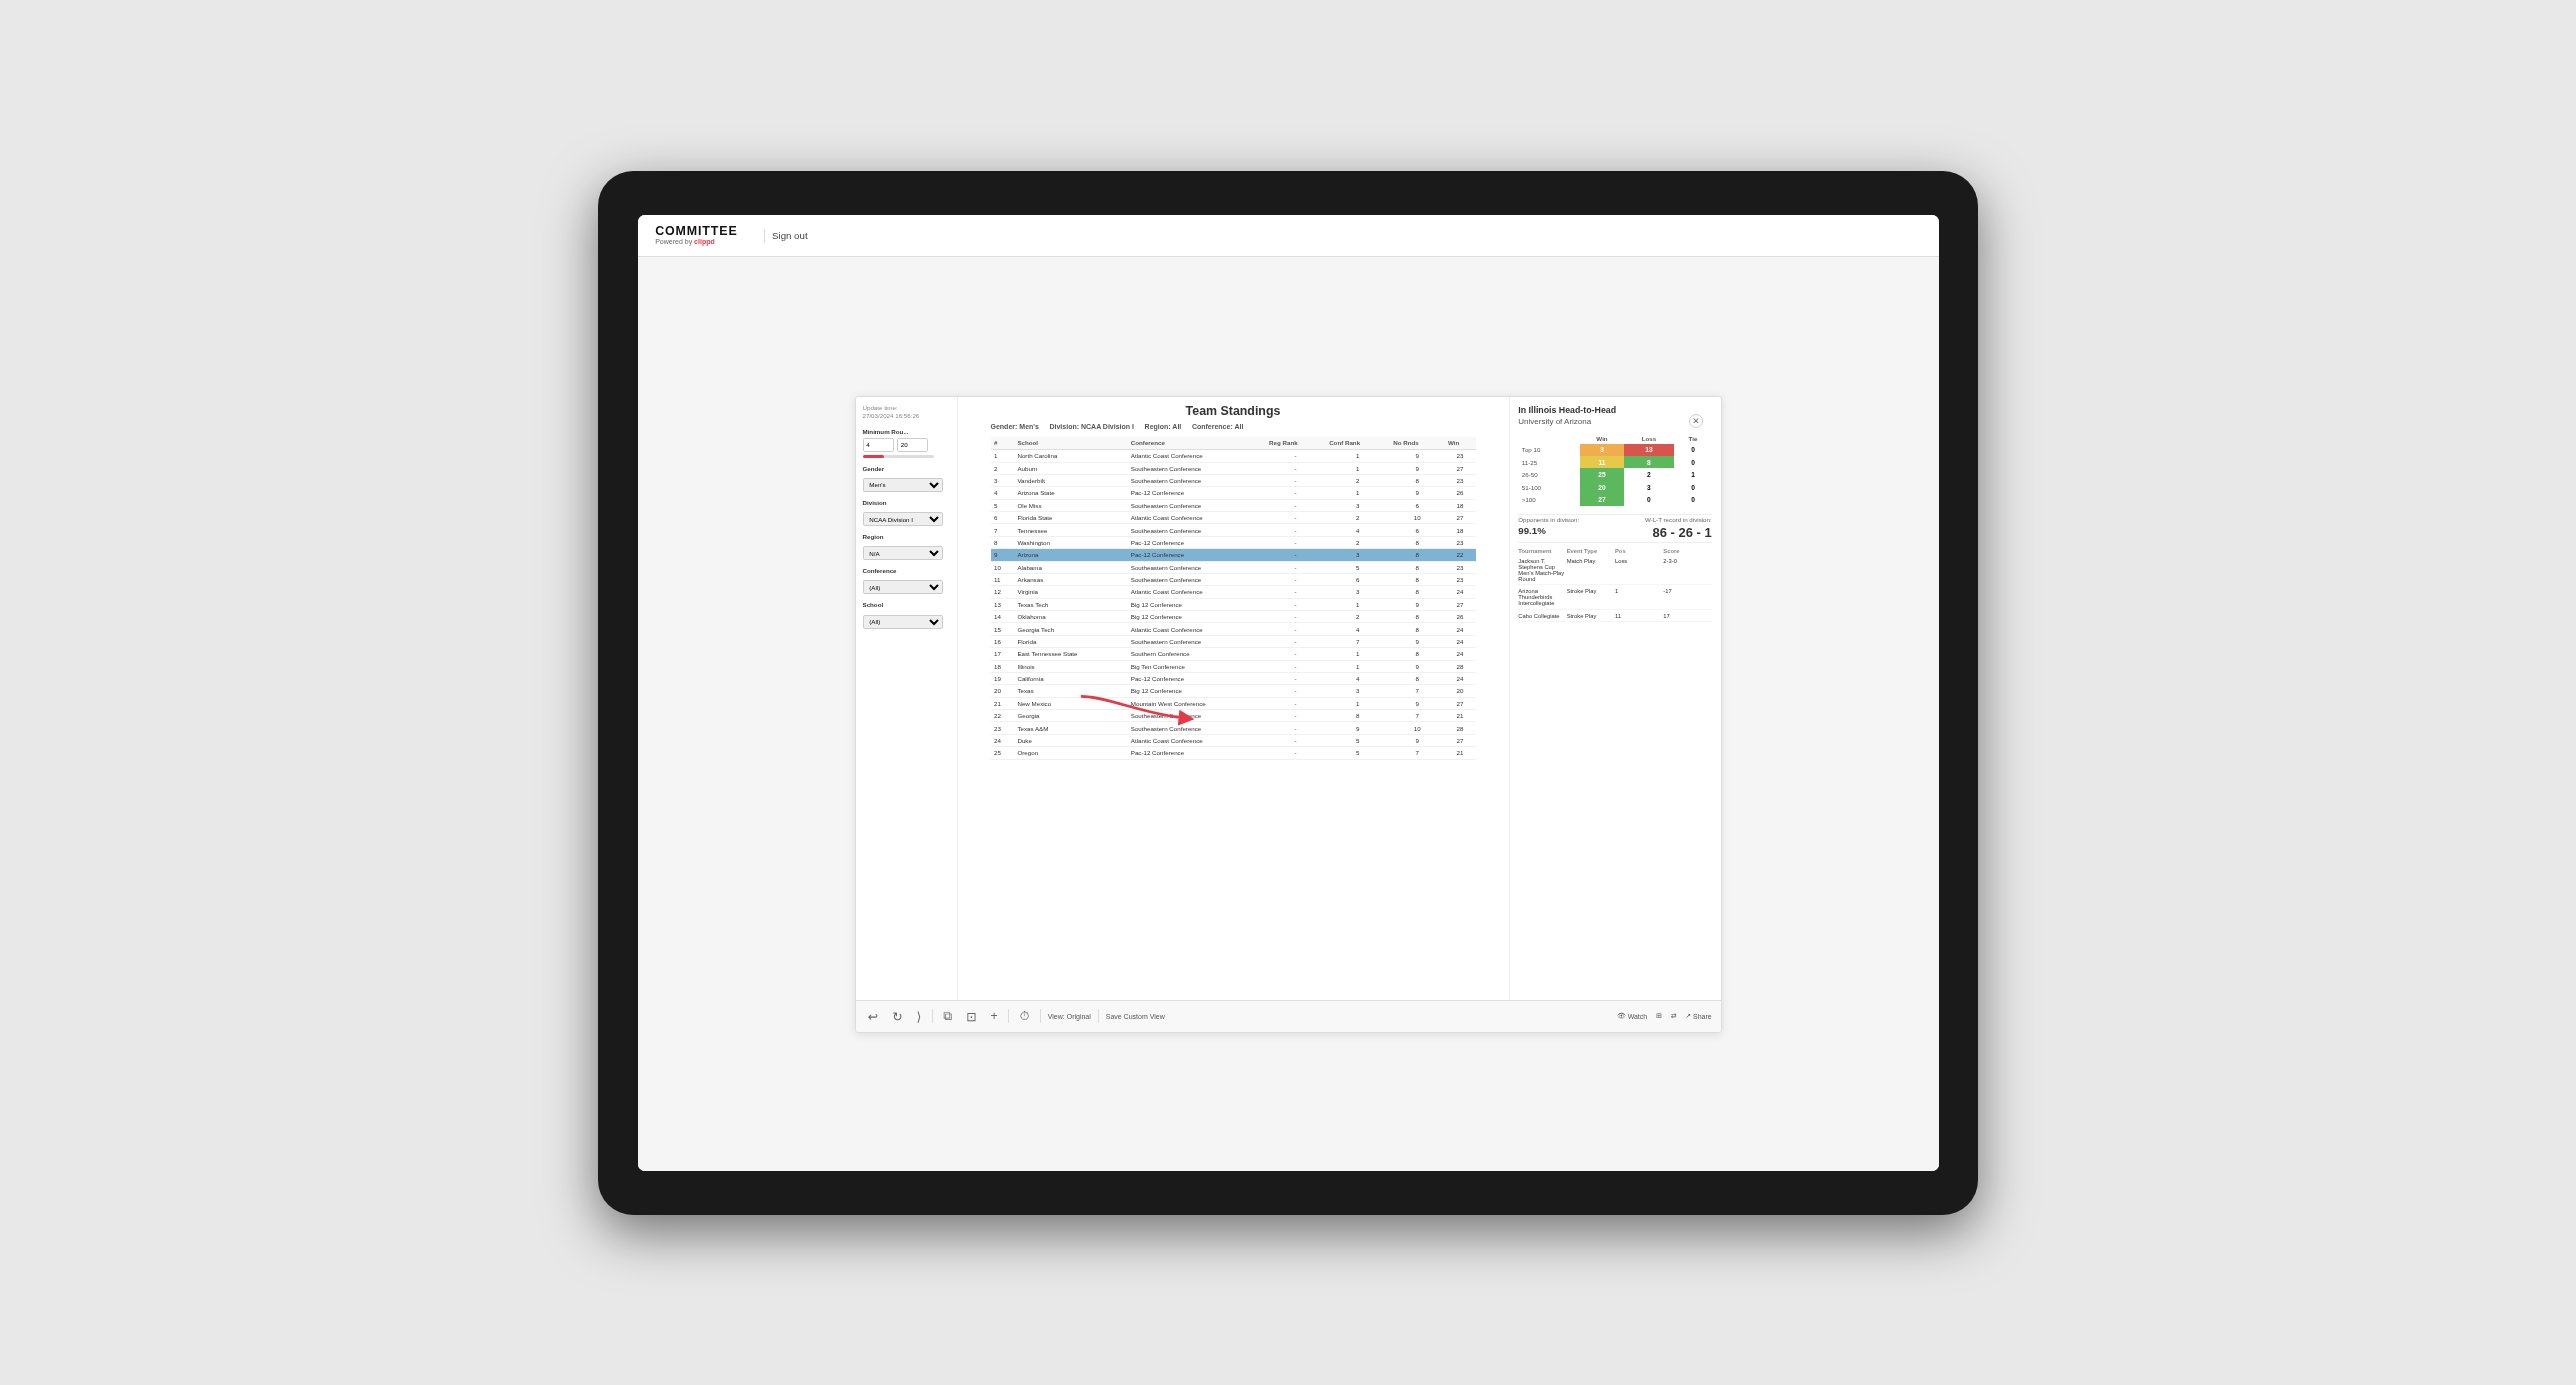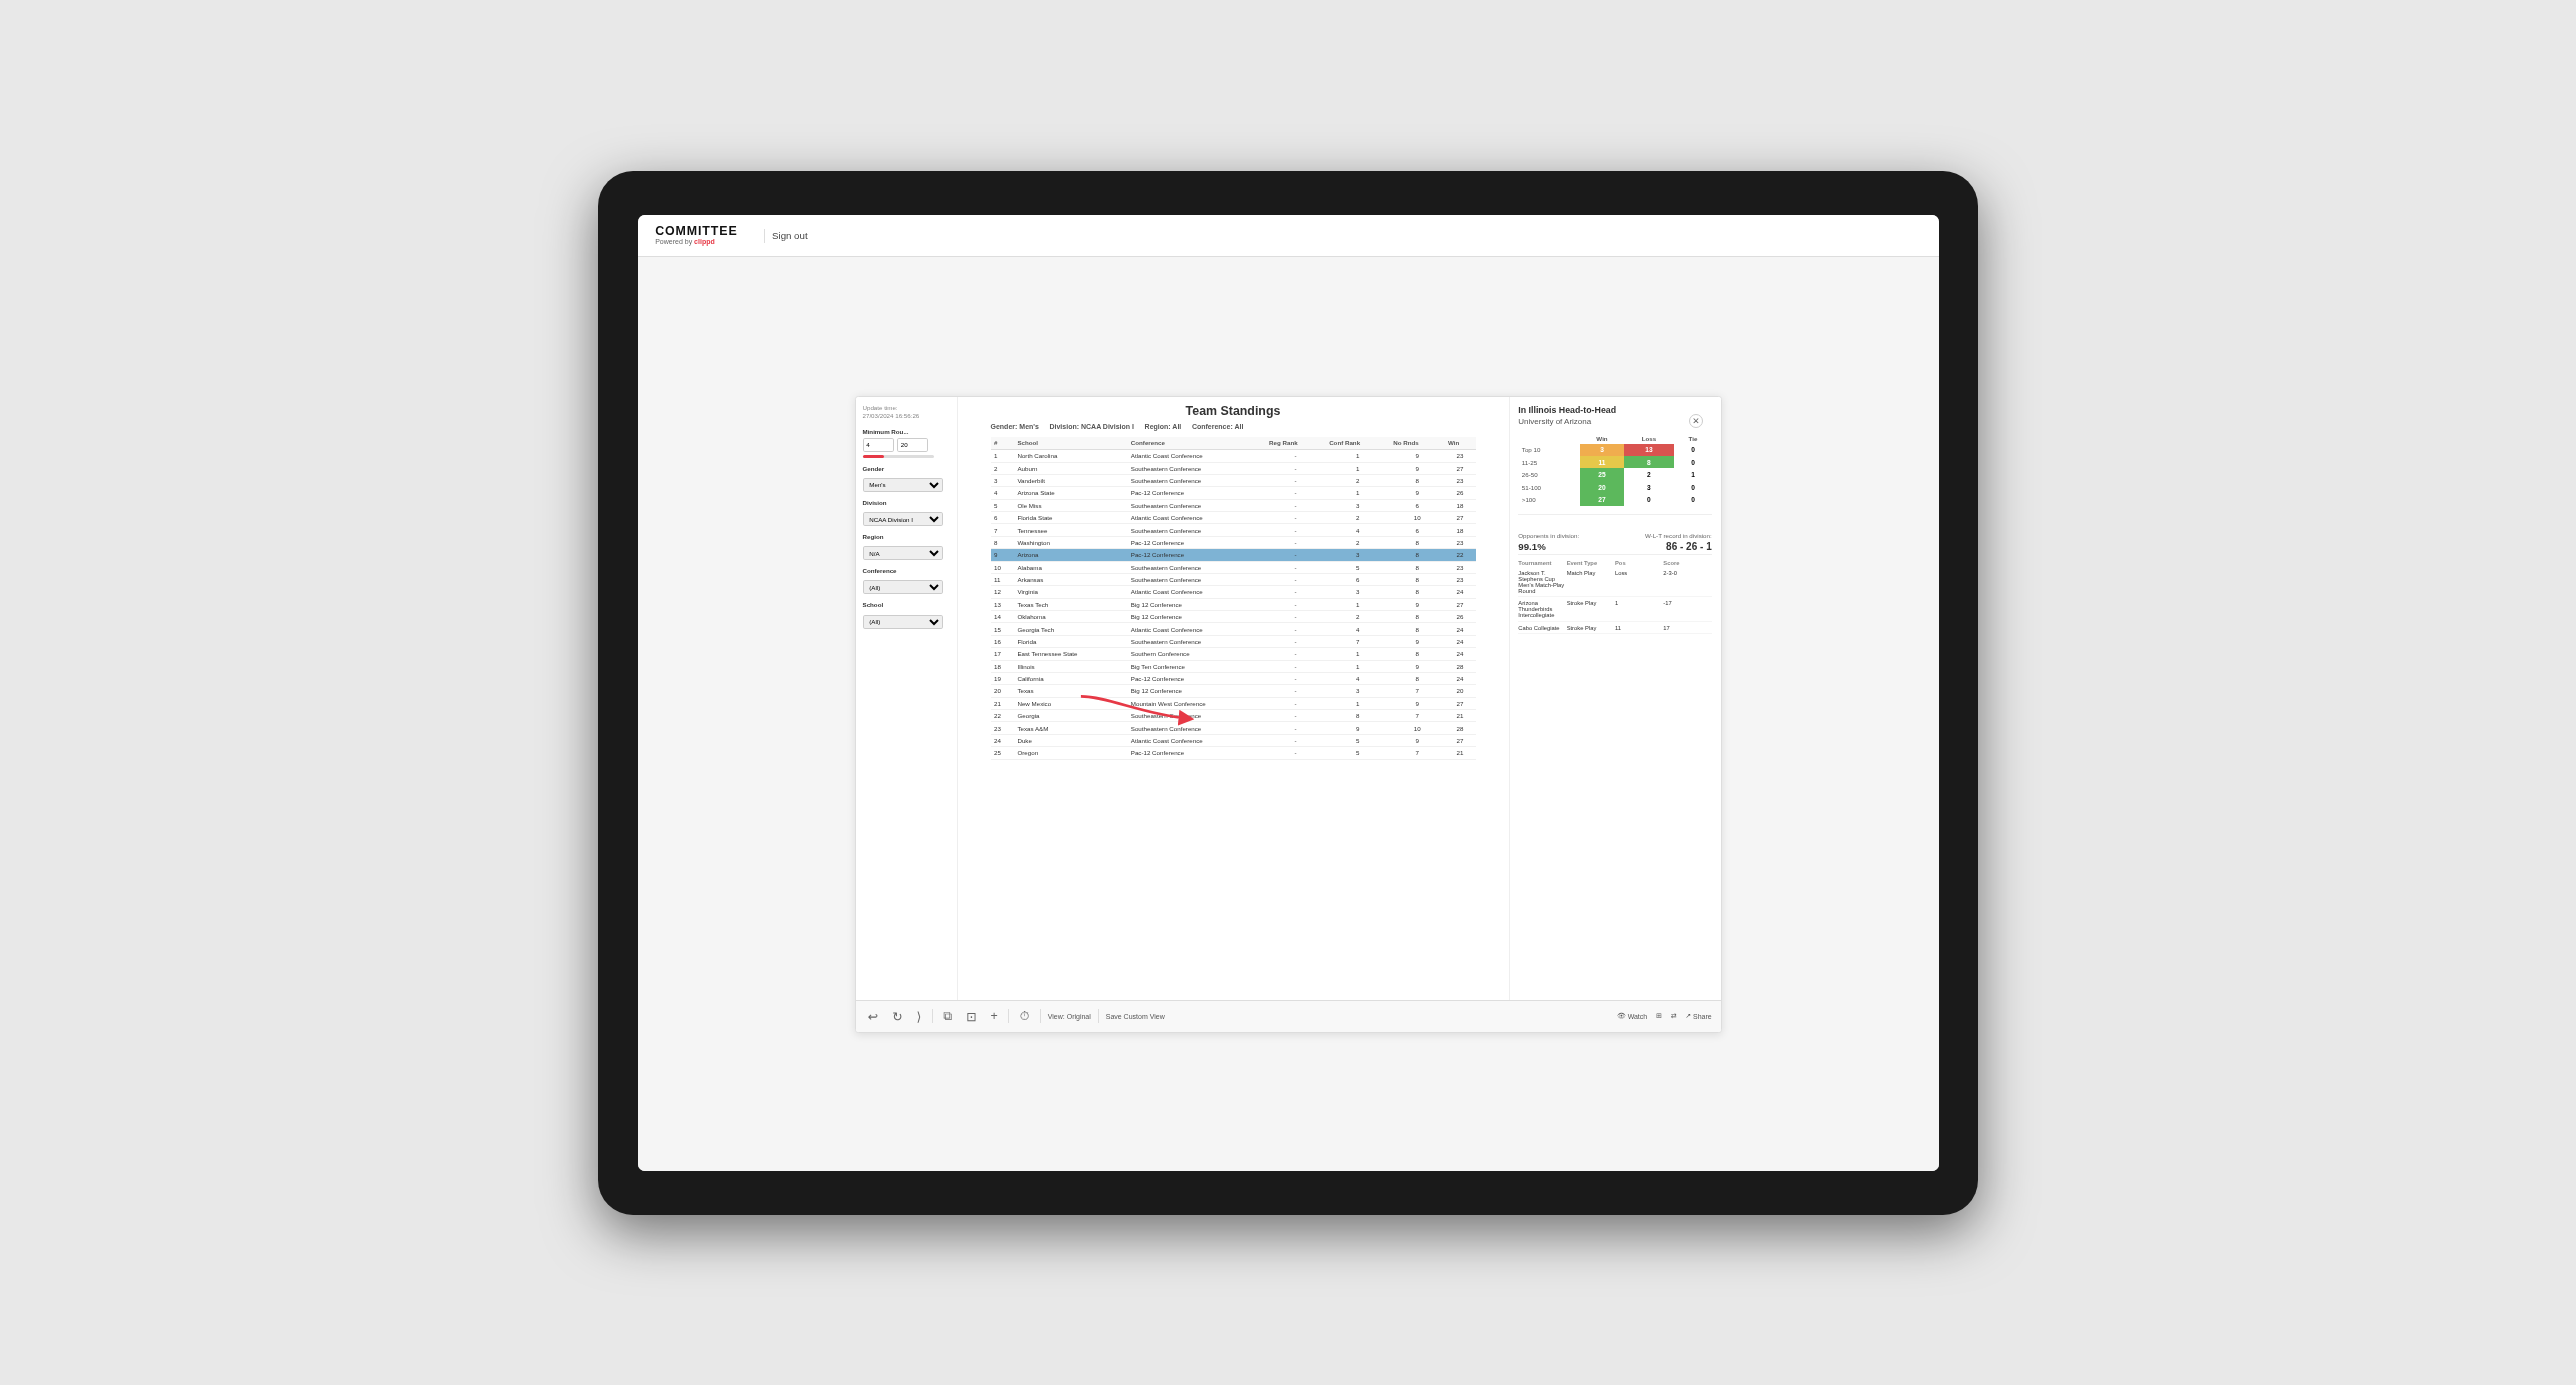--- a/index.html
+++ b/index.html
@@ -357,21 +357,21 @@
 
     .h2h-table tbody tr td:first-child {
       text-align: left;
       font-weight: normal;
       color: #555;
       font-size: 6.2px;
     }
 
     .opponents-section {
       border-top: 0.9px solid #eee;
-      padding-top: 17px;
+      padding-top: 1px;
     }
 
     .opponents-row {
       display: flex;
       justify-content: space-between;
       font-size: 6.2px;
       color: #666;
       margin-bottom: 1.8px;
     }
 
@@ -836,21 +836,21 @@
                 </tbody>
             </table>
 
             <div class="opponents-section">
               <div class="opponents-row">
                 <span>Opponents in division:</span>
                 <span>W-L-T record in division:</span>
               </div>
               <div class="opponents-row">
                 <span class="big-stat" style="font-size:9.7px;">99.1%</span>
-                <span class="big-stat" style="font-size:10px;">86 - 26 - 1</span>
+                <span class="big-stat" style="font-size:13px;">86 - 26 - 1</span>
               </div>
             </div>
 
             <div class="tournament-section">
               <div class="tournament-header">
                 <span>Tournament</span>
                 <span>Event Type</span>
                 <span>Pos</span>
                 <span>Score</span>
               </div>

